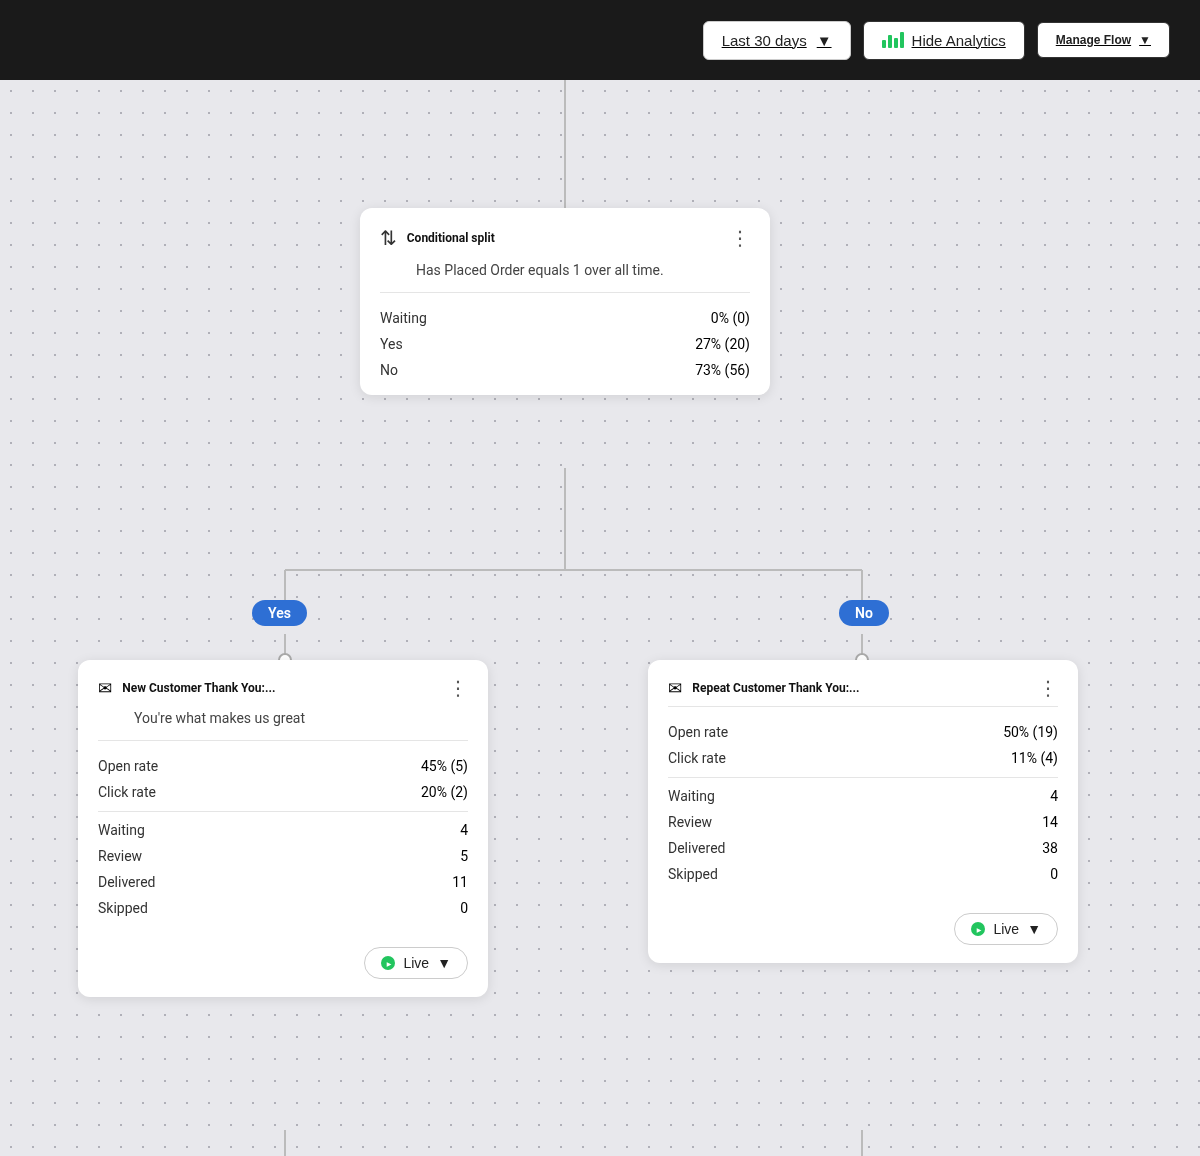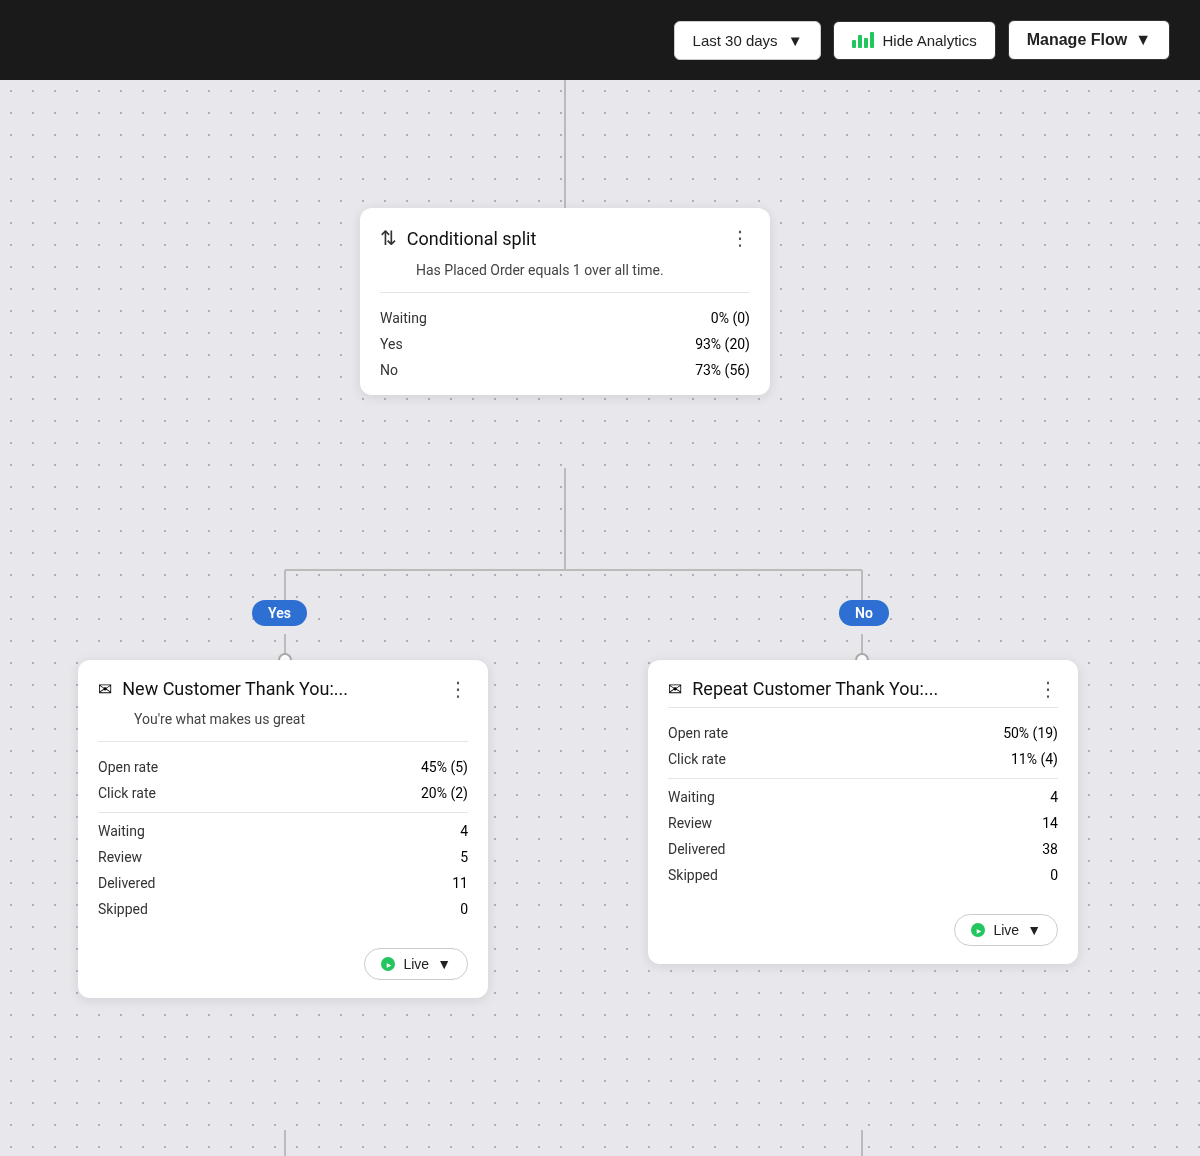--- a/index.html
+++ b/index.html
@@ -14,20 +14,21 @@
 
     
     .header {
       background: #1a1a1a;
       height: 80px;
       display: flex;
       align-items: center;
       justify-content: flex-end;
       padding: 0 30px;
       gap: 12px;
+      text-decoration: underline;
     }
 
     .date-picker-btn {
       background: white;
       border: 1.5px solid #ccc;
       border-radius: 6px;
       padding: 10px 18px;
       font-size: 15px;
       font-weight: 500;
       cursor: pointer;
@@ -49,21 +50,21 @@
       align-items: center;
       gap: 8px;
       color: #222;
     }
 
     .manage-flow-btn {
       background: white;
       border: 1.5px solid #333;
       border-radius: 6px;
       padding: 10px 18px;
-      font-size: 16px;
+      font-size: 12px;
       font-weight: 600;
       cursor: pointer;
       display: flex;
       align-items: center;
       gap: 8px;
       color: #222;
     }
 
     
     .canvas {
@@ -100,22 +101,22 @@
       padding: 18px 20px 8px 20px;
     }
 
     .card-title-row {
       display: flex;
       align-items: center;
       gap: 10px;
     }
 
     .card-title {
-      font-size: 18px;
-      font-weight: 400;
+      font-size: 12px;
+      font-weight: 700;
       color: #111;
     }
 
     .card-subtitle {
       font-size: 14px;
       color: #444;
       padding: 4px 20px 14px 20px;
       margin-left: 36px;
     }
 
@@ -286,21 +287,21 @@
     </div>
     <p class="card-subtitle">Has Placed Order equals 1 over all time.</p>
     <hr class="card-divider">
     <div class="card-stats">
       <div class="stat-row">
         <span class="stat-label">Waiting</span>
         <span class="stat-value">0%  (0)</span>
       </div>
       <div class="stat-row">
         <span class="stat-label">Yes</span>
-        <span class="stat-value">93%  (20)</span>
+        <span class="stat-value">27%  (20)</span>
       </div>
       <div class="stat-row">
         <span class="stat-label">No</span>
         <span class="stat-value">73%  (56)</span>
       </div>
     </div>
   </div>
 
   <div class="branch-label" style="left: 252px; top: 520px;">
     <span>Yes</span>

